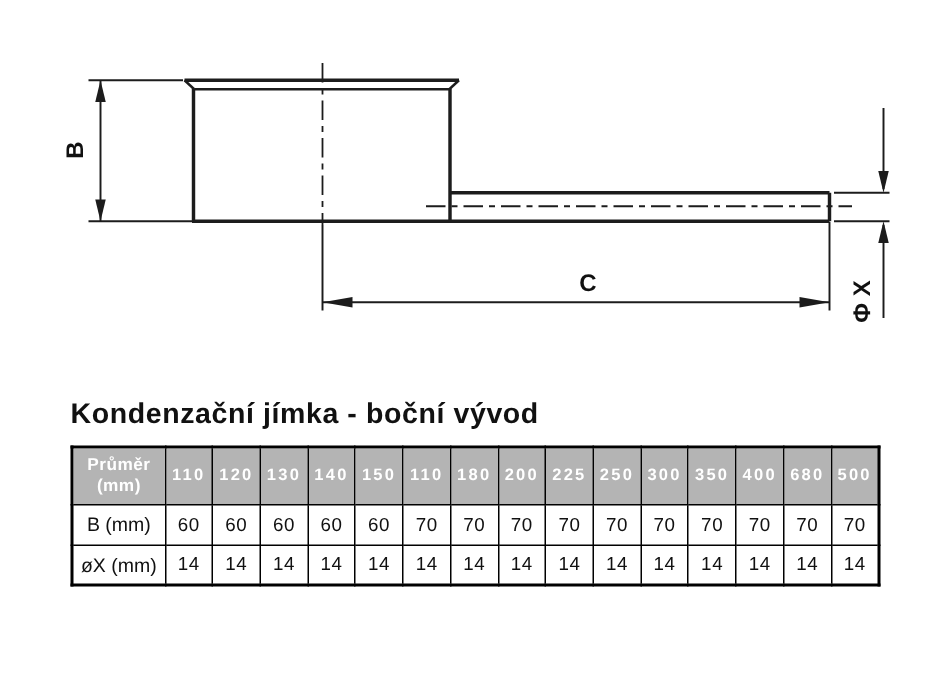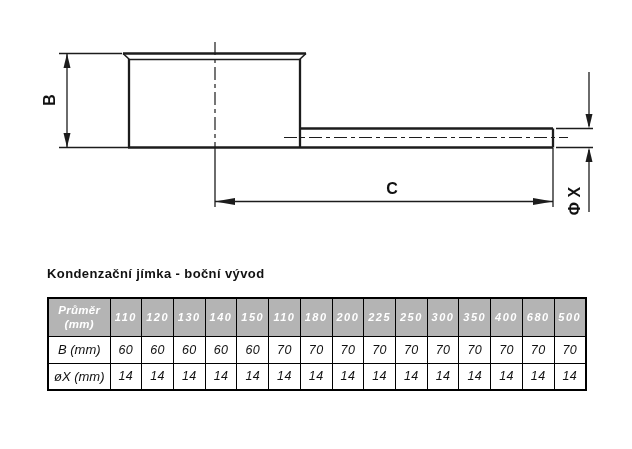--- a/index.html
+++ b/index.html
@@ -18,27 +18,27 @@
   
   .drawing{position:absolute;left:0;top:0;width:632px;height:262px;}
   .drawing .obj{stroke:var(--line);stroke-width:2.3;fill:none;}
   .drawing .obj2{stroke:var(--line);stroke-width:1.6;fill:none;}
   .drawing .thin{stroke:var(--line);stroke-width:1.3;fill:none;}
   .drawing .center{stroke:var(--line);stroke-width:1.2;fill:none;stroke-dasharray:13 4 4 4;}
   .drawing .arr{fill:var(--line);stroke:none;}
   .dim-label{font-family:"Liberation Sans",sans-serif;font-size:16px;font-weight:bold;fill:var(--text);}
 
   
-  .title{position:absolute;left:47px;top:266px;font-size:13px;font-weight:bold;
+  .title{position:absolute;left:47px;top:266px;font-size:19px;font-weight:bold;
          letter-spacing:.4px;color:var(--text);white-space:nowrap;}
 
   
   table.dims{position:absolute;left:47px;top:297px;width:540px;table-layout:fixed;
              border-collapse:collapse;border:2px solid var(--table-border);
-             font-family:"Liberation Sans",sans-serif;font-style:italic;}
+             font-family:"Liberation Sans",sans-serif;}
   table.dims th,table.dims td{border:1.5px solid var(--table-border);text-align:center;
              vertical-align:middle;overflow:hidden;}
   table.dims thead th{background:var(--header-bg);color:var(--header-text);
              font-weight:bold;font-size:11px;height:38px;letter-spacing:1.5px;}
   table.dims thead th.corner{font-size:11.5px;line-height:1.25;letter-spacing:.3px;width:62px;}
   table.dims tbody tr{height:27px;}
   table.dims tbody th.rowlabel{font-weight:normal;font-size:13px;background:var(--background);}
   table.dims tbody td{font-size:12.5px;letter-spacing:.4px;background:var(--background);margin-left:28px;}
 </style>
 </head>

